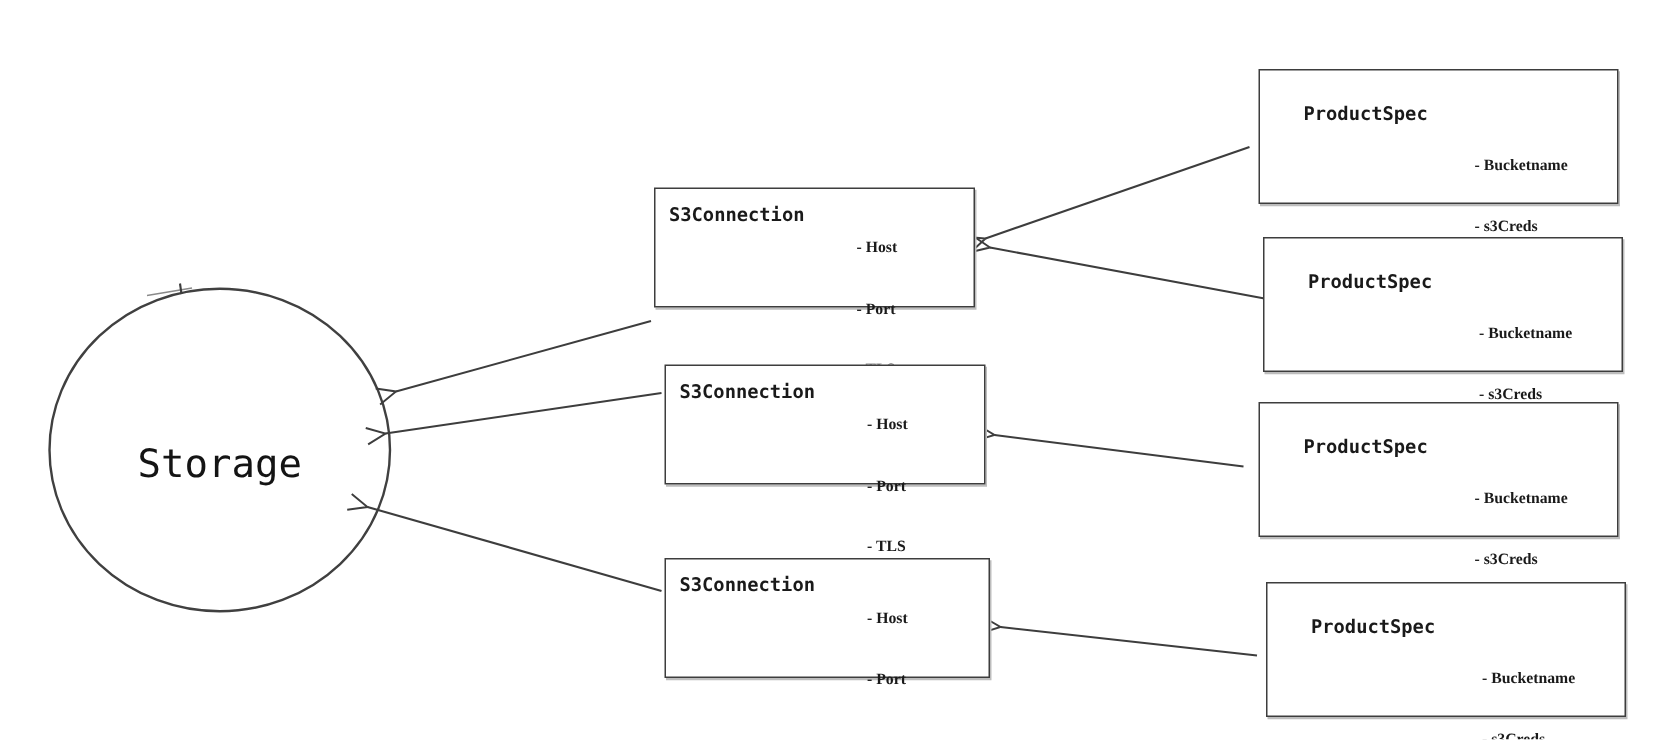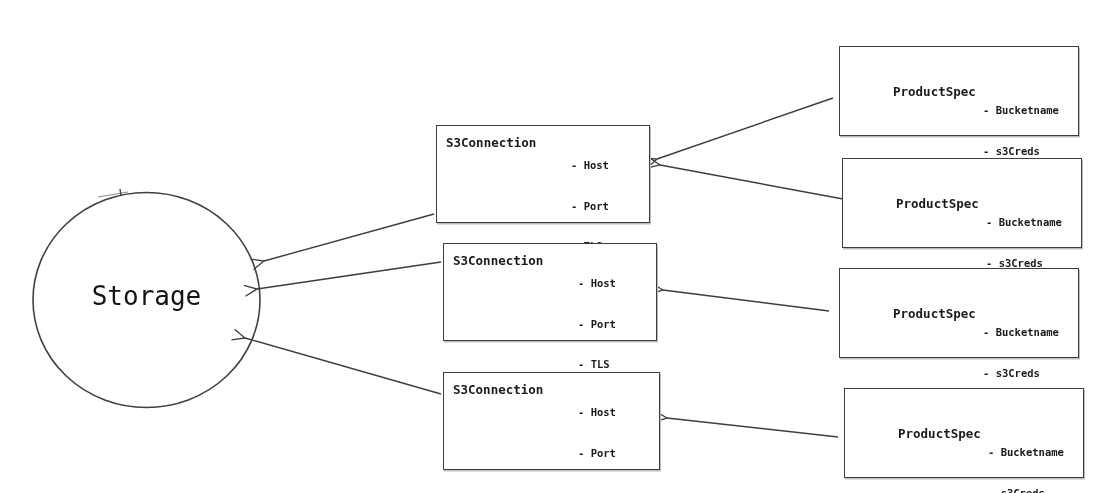--- a/index.html
+++ b/index.html
@@ -12,40 +12,40 @@
   #connector-layer line { stroke:#3d3d3d; stroke-width:1.4; }
   #connector-layer ellipse { stroke:#404040; stroke-width:1.6; fill:none; }
   #connector-layer .sketch { stroke:#8a8a8a; stroke-width:1; }
 
   .node {
     position:absolute; background:#ffffff;
     border:1.5px solid #3d3d3d;
     box-shadow:1px 1.5px 0 0 #bdbdbd;
     box-sizing:border-box;
   }
-  .s3box { width:214px; height:98px; }
+  .s3box { width:214px; height:80px; }
   .psbox { width:240px; height:90px; }
 
   .node-title {
     position:absolute; font-weight:bold; font-size:12.5px;
     white-space:pre; color:#1a1a1a;
   }
   .s3box .node-title { left:9px;  top:9px;  }
-  .psbox .node-title { left:29px; top:37px;margin-left:24px; }
+  .psbox .node-title { left:29px; top:21px; }
 
   .attrs {
     position:absolute; font-weight:bold; font-size:10.5px;
     line-height:13.5px; white-space:pre; color:#1a1a1a;
   }
   .s3box .attrs { left:134px; top:6px; }
   .psbox .attrs { left:143px; top:30px; }
-  .attrs span { display:block; }
+  .attrs span { display:block;font-family:Liberation Serif, serif; }
 
   #storage-label {
-    position:absolute; left:33px; top:189px; width:227px; height:213px;
+    position:absolute; left:33px; top:203px; width:227px; height:213px;
     display:flex; align-items:center; justify-content:center;
     font-size:26px; font-weight:normal; color:#141414;
   }
 </style>
 </head>
 <body>
 
 <div id="canvas">
 
   <svg id="connector-layer" viewBox="0 0 1119 493" xmlns="http://www.w3.org/2000/svg">

